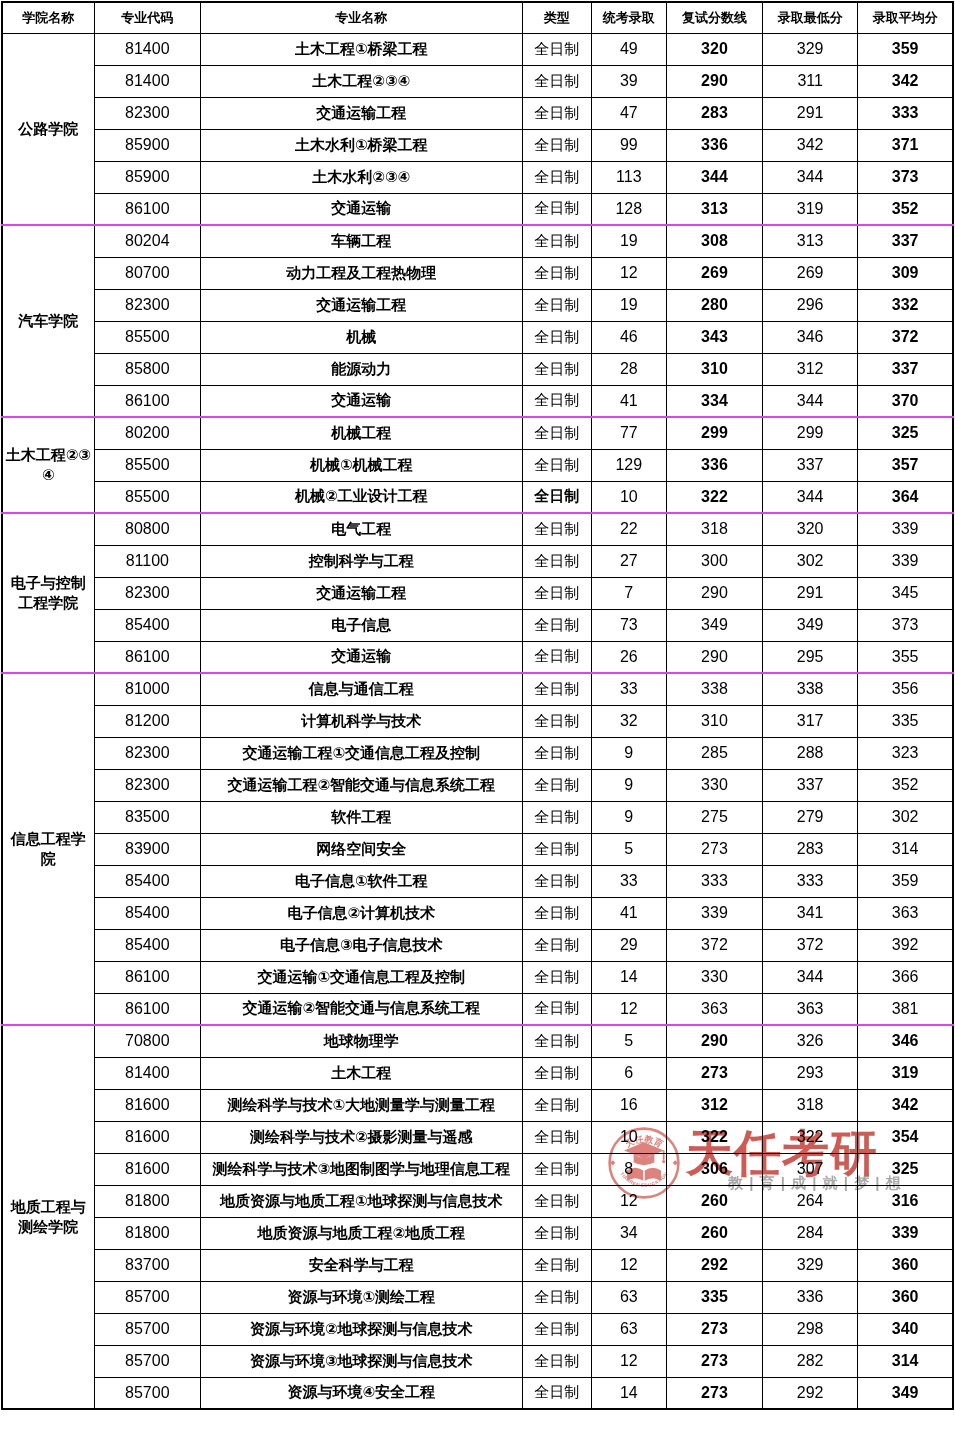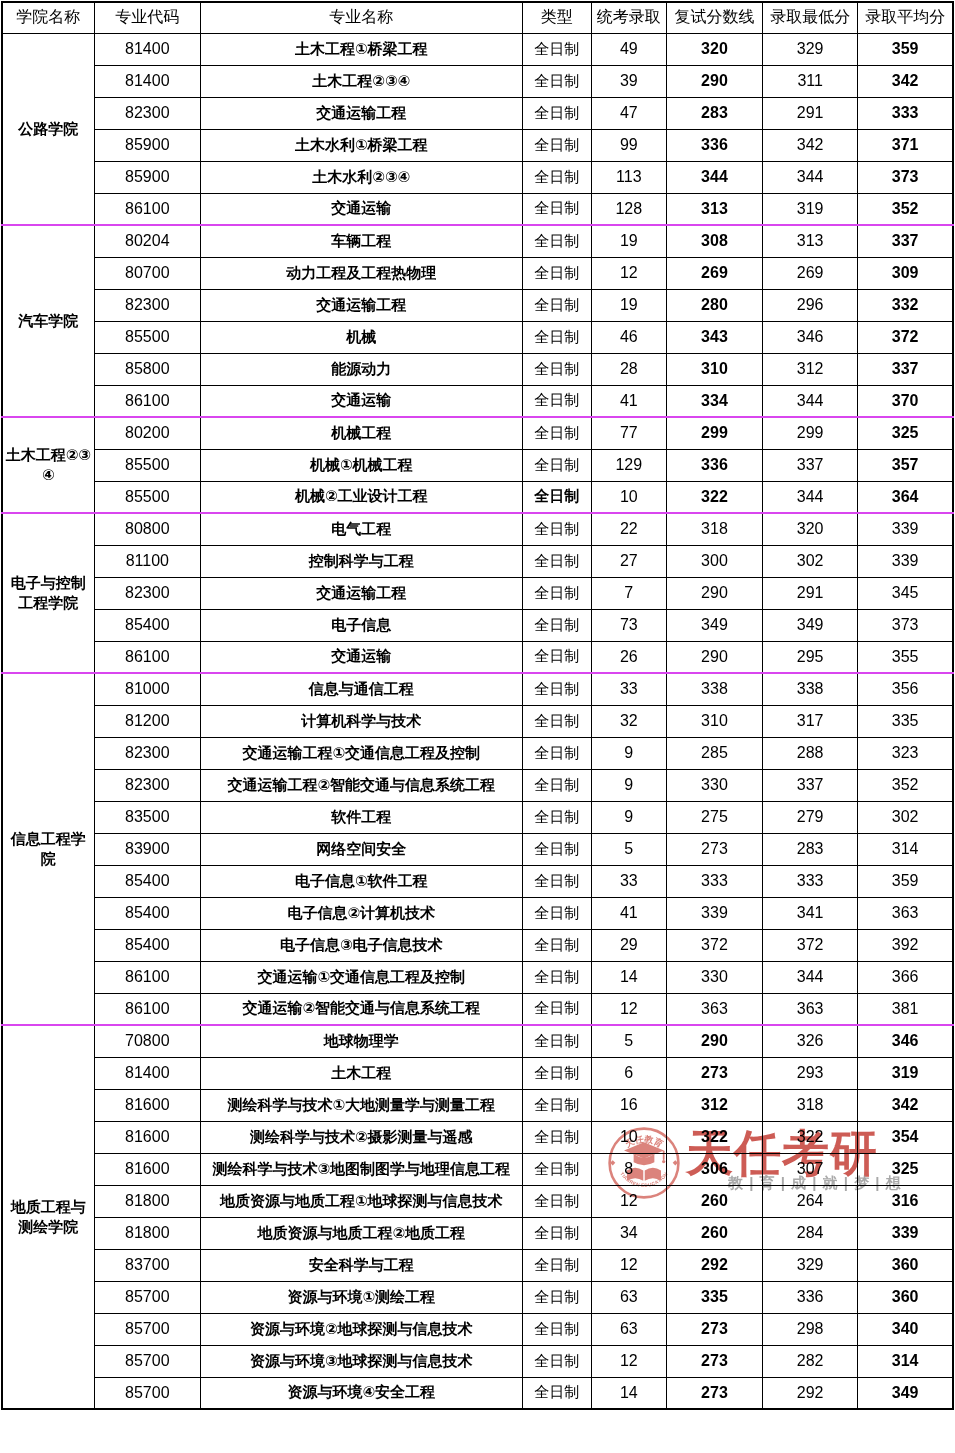--- a/index.html
+++ b/index.html
@@ -18,21 +18,21 @@
   }
   .score-table th, .score-table td {
     border: 1px solid #000;
     text-align: center;
     vertical-align: middle;
     padding: 0 2px;
     overflow: hidden;
   }
   .score-table thead tr { height: 31px; }
   .score-table tbody tr { height: 32px; }
-  .score-table th { font-size: 16px; font-weight: normal; }
+  .score-table th { font-size: 13px; font-weight: bold; }
   td.college { font-size: 15px; font-weight: bold; line-height: 1.35; word-break: break-all; }
   td.major   { font-size: 15px; font-weight: bold; }
   td.type    { font-size: 15px; font-weight: normal; text-align: center; }
   td.num     { font-size: 16px; font-weight: normal; }
   td.bold    { font-weight: bold; }
   tr.college-start td { border-top: 2px solid #d946ef; }
 
   
   .watermark {
     position: absolute; left: 0; top: 0; width: 955px; height: 1453px;

